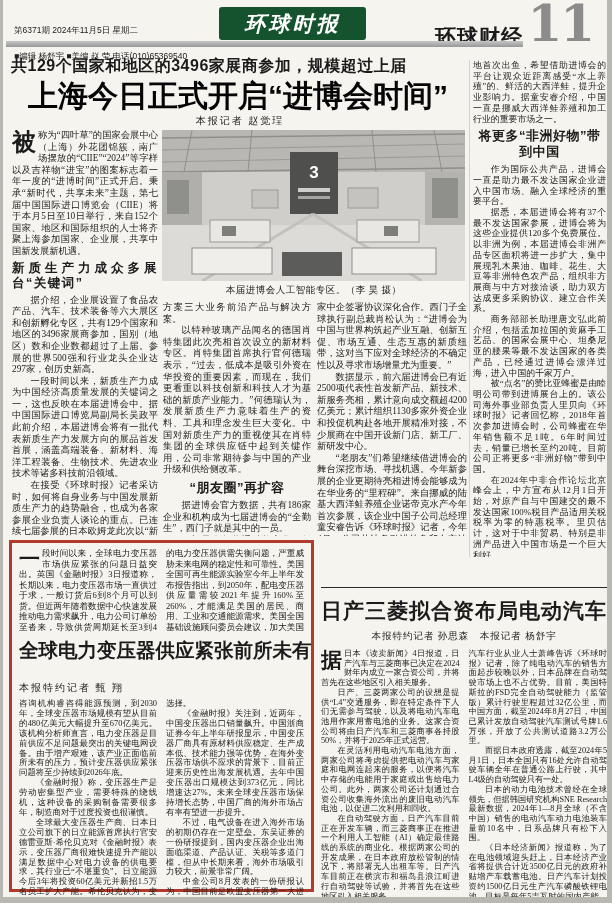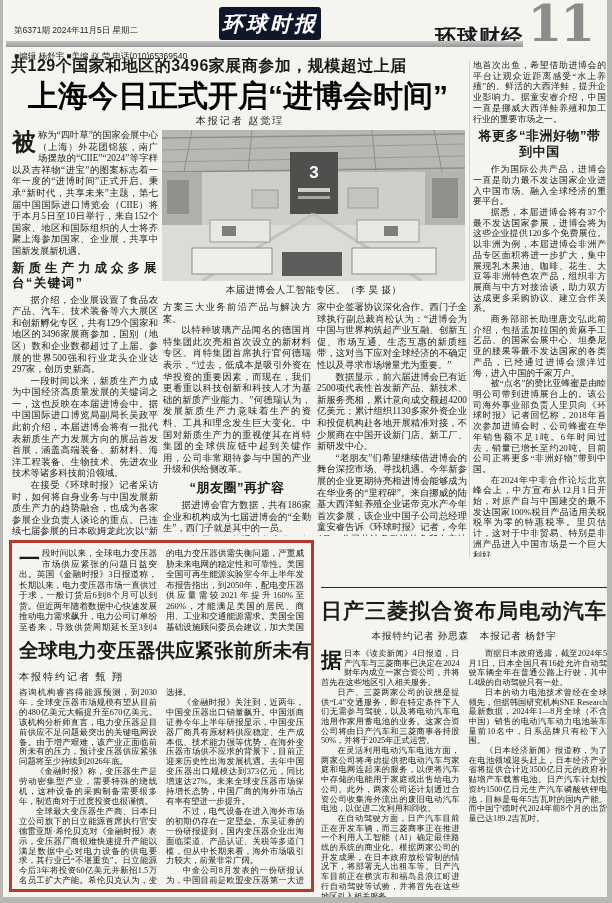--- a/index.html
+++ b/index.html
@@ -3,21 +3,21 @@
 <meta charset="utf-8">
 <style>
   html,body{margin:0;padding:0;}
   body{width:612px;height:903px;position:relative;background:#b9b7b2;
        font-family:"Liberation Serif","DejaVu Serif",serif;color:#1b1b1b;}
   .sheet{position:absolute;left:3px;top:0;width:604px;height:897px;background:#f6f4ef;overflow:hidden;}
 
   
   .issue-info{position:absolute;left:11px;top:11px;font-size:8.5px;line-height:13px;color:#222;
               font-family:"Liberation Sans",sans-serif;white-space:pre-line;}
-  .masthead{position:absolute;left:216px;top:7px;width:102px;height:33px;background:#0f172a;color:#fff;
+  .masthead{position:absolute;left:216px;top:7px;width:147px;height:33px;background:#14532d;color:#fff;
             display:flex;align-items:center;justify-content:center;font-size:21px;font-weight:900;
             font-style:italic;letter-spacing:3px;border-radius:3px;font-family:"Liberation Serif",serif;}
   .section-name{position:absolute;right:84px;top:23px;font-size:21px;font-weight:900;letter-spacing:1px;
                 font-family:"Liberation Serif",serif;color:#1a1a1a;}
   .page-num{position:absolute;right:14px;top:-6px;font-size:50px;font-weight:700;color:#8c8c8c;
             font-family:"DejaVu Serif",serif;letter-spacing:-2px;}
   .gray-bar{position:absolute;left:3px;top:41px;width:517px;height:6px;
             background:linear-gradient(#c6c6c6,#989898);}
 
   
@@ -48,21 +48,21 @@
   .photo svg{display:block;}
   .photo-caption{position:absolute;left:159px;top:284px;width:303px;text-align:center;font-size:9.5px;letter-spacing:.5px;}
 
   
   .redbox{position:absolute;left:6px;top:540px;width:305px;height:352px;border:3px solid #b23a2c;
           box-sizing:border-box;padding:5px 7px 4px;background:#f6f4ef;}
   .rb-lead{display:flex;gap:9px;height:84px;overflow:hidden;text-align:justify;font-size:8.6px;line-height:10.5px;}
   .rb-lead .rbcol{flex:1;overflow:hidden;}
   .rb-lead p{margin:0;text-indent:2em;}
   .rb-lead p.nodent{text-indent:0;}
-  .rb-headline{font-size:19.5px;font-weight:900;text-align:center;letter-spacing:0;margin:5px 0 6px;
+  .rb-headline{font-size:19.5px;font-weight:900;text-align:center;letter-spacing:0;margin:5px 0 17px;
                font-family:"Liberation Sans",sans-serif;white-space:nowrap;}
   .rb-byline{text-align:left;font-size:10px;letter-spacing:2px;margin:2px 0 4px;}
   .rb-body{display:flex;gap:9px;height:196px;overflow:hidden;text-align:justify;font-size:8.4px;line-height:9.9px;}
   .rb-body .rbcol{flex:1;overflow:hidden;}
   .rb-body p{margin:0;text-indent:2em;}
   .rb-body p.nodent{text-indent:0;}
 
   
   .auto{position:absolute;left:318px;top:563px;width:286px;height:333px;margin-top:24px;}
   .auto-rule{border-top:1px solid #2a2a2a;width:100%;}
@@ -197,20 +197,21 @@
     <div class="auto-byline">本报特约记者 孙思森　本报记者 杨舒宇</div>
     <div class="auto-cols">
       <div class="acol">
         <p class="nodent"><span class="dropcap">据</span><span>日本《读卖新闻》4日报道，日产汽车与三菱商事已决定在2024财年内成立一家合资公司，并将首先在这些地区引入相关服务。</span></p>
         <p>日产、三菱两家公司的设想是提供“L4”交通服务，即在特定条件下人们无需参与驾驶，以及将电动汽车电池用作家用蓄电池的业务。这家合资公司将由日产汽车和三菱商事各持股50%，并将于2025年正式运营。</p>
         <p>在灵活利用电动汽车电池方面，两家公司将考虑提供把电动汽车与家庭和电网连起来的服务，以便将汽车中存储的电能用于家庭或出售给电力公司。此外，两家公司还计划通过合资公司收集海外流出的废旧电动汽车电池，以促进二次利用和回收。</p>
         <p>在自动驾驶方面，日产汽车目前正在开发车辆，而三菱商事正在推进一个利用人工智能（AI）确定最佳路线的系统的商业化。根据两家公司的开发成果，在日本政府放松管制的情况下，将部署无人出租车等。日产汽车目前正在横滨市和福岛县浪江町进行自动驾驶等试验，并将首先在这些地区引入相关服务。</p>
         <p>有观点认为，美国和中国电动汽车制造商的崛起是日本企业深化合作的原因。今年4至9月，包括铃木、本田、日产在内的8家日本乘用车制造商全球产量同比下降6%。</p>
       </div>
       <div class="acol">
+        <p class="nodent">汽车行业从业人士萧峰告诉《环球时报》记者，除了纯电动汽车的销售方面起步较晚以外，日本品牌在自动驾驶市场上也不占优势。目前，美国特斯拉的FSD完全自动驾驶能力（监管版）累计行驶里程超过32亿公里，而中国方面，截至2024年8月27日，中国已累计发放自动驾驶汽车测试号牌1.6万张，开放了公共测试道路3.2万公里。</p>
         <p>而据日本政府透露，截至2024年5月1日，日本全国只有16处允许自动驾驶车辆全年在普通公路上行驶，其中L4级的自动驾驶只有一处。</p>
         <p>日本的动力电池技术曾经在全球领先，但据韩国研究机构SNE Research最新数据，2024年1—8月全球（不含中国）销售的电动汽车动力电池装车量前10名中，日系品牌只有松下入围。</p>
         <p>《日本经济新闻》报道称，为了在电池领域迎头赶上，日本经济产业省将提供合计近3500亿日元的政府补贴增产车载蓄电池。日产汽车计划投资约1500亿日元生产汽车磷酸铁锂电池，目标是每年5吉瓦时的国内产能。而中国宁德时代2024年前8个月的出货量已达189.2吉瓦时。</p>
 
       </div>
     </div>
   </div>
 
 </div>
 

